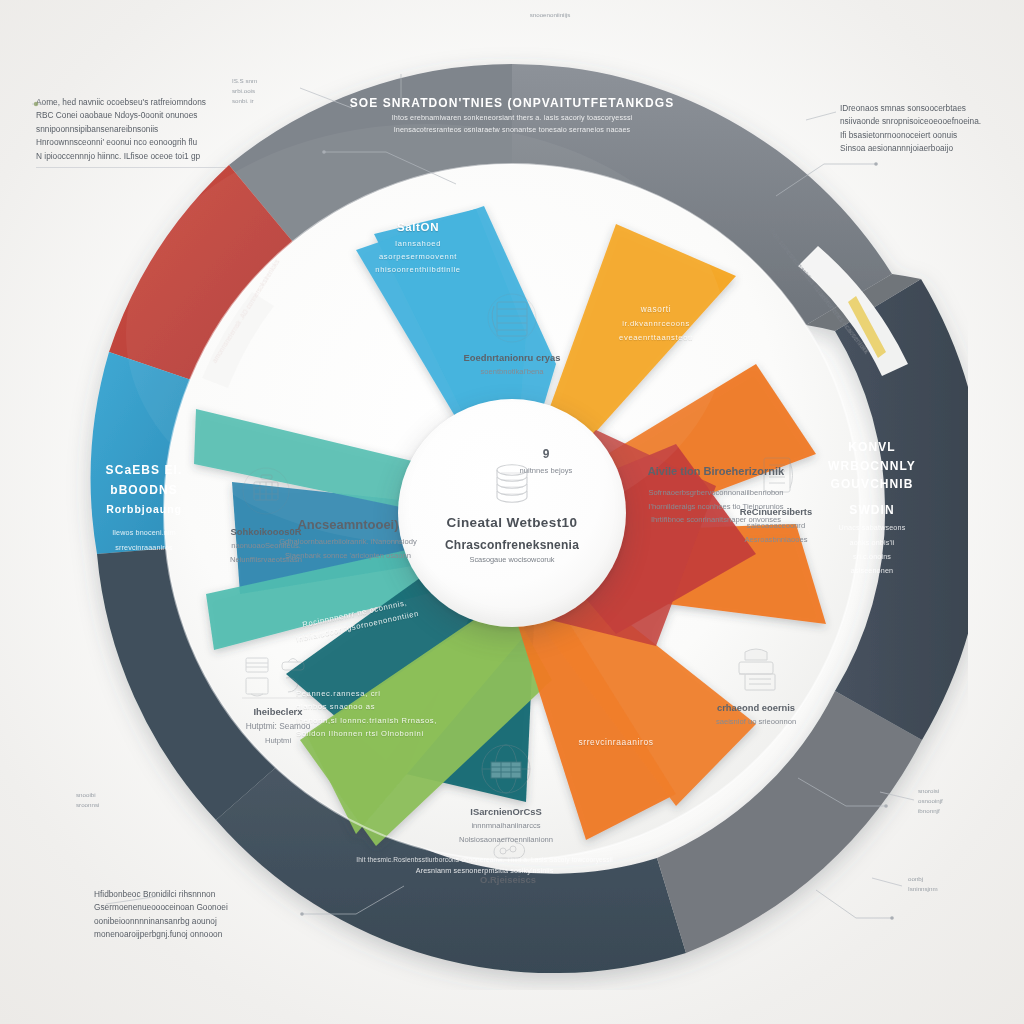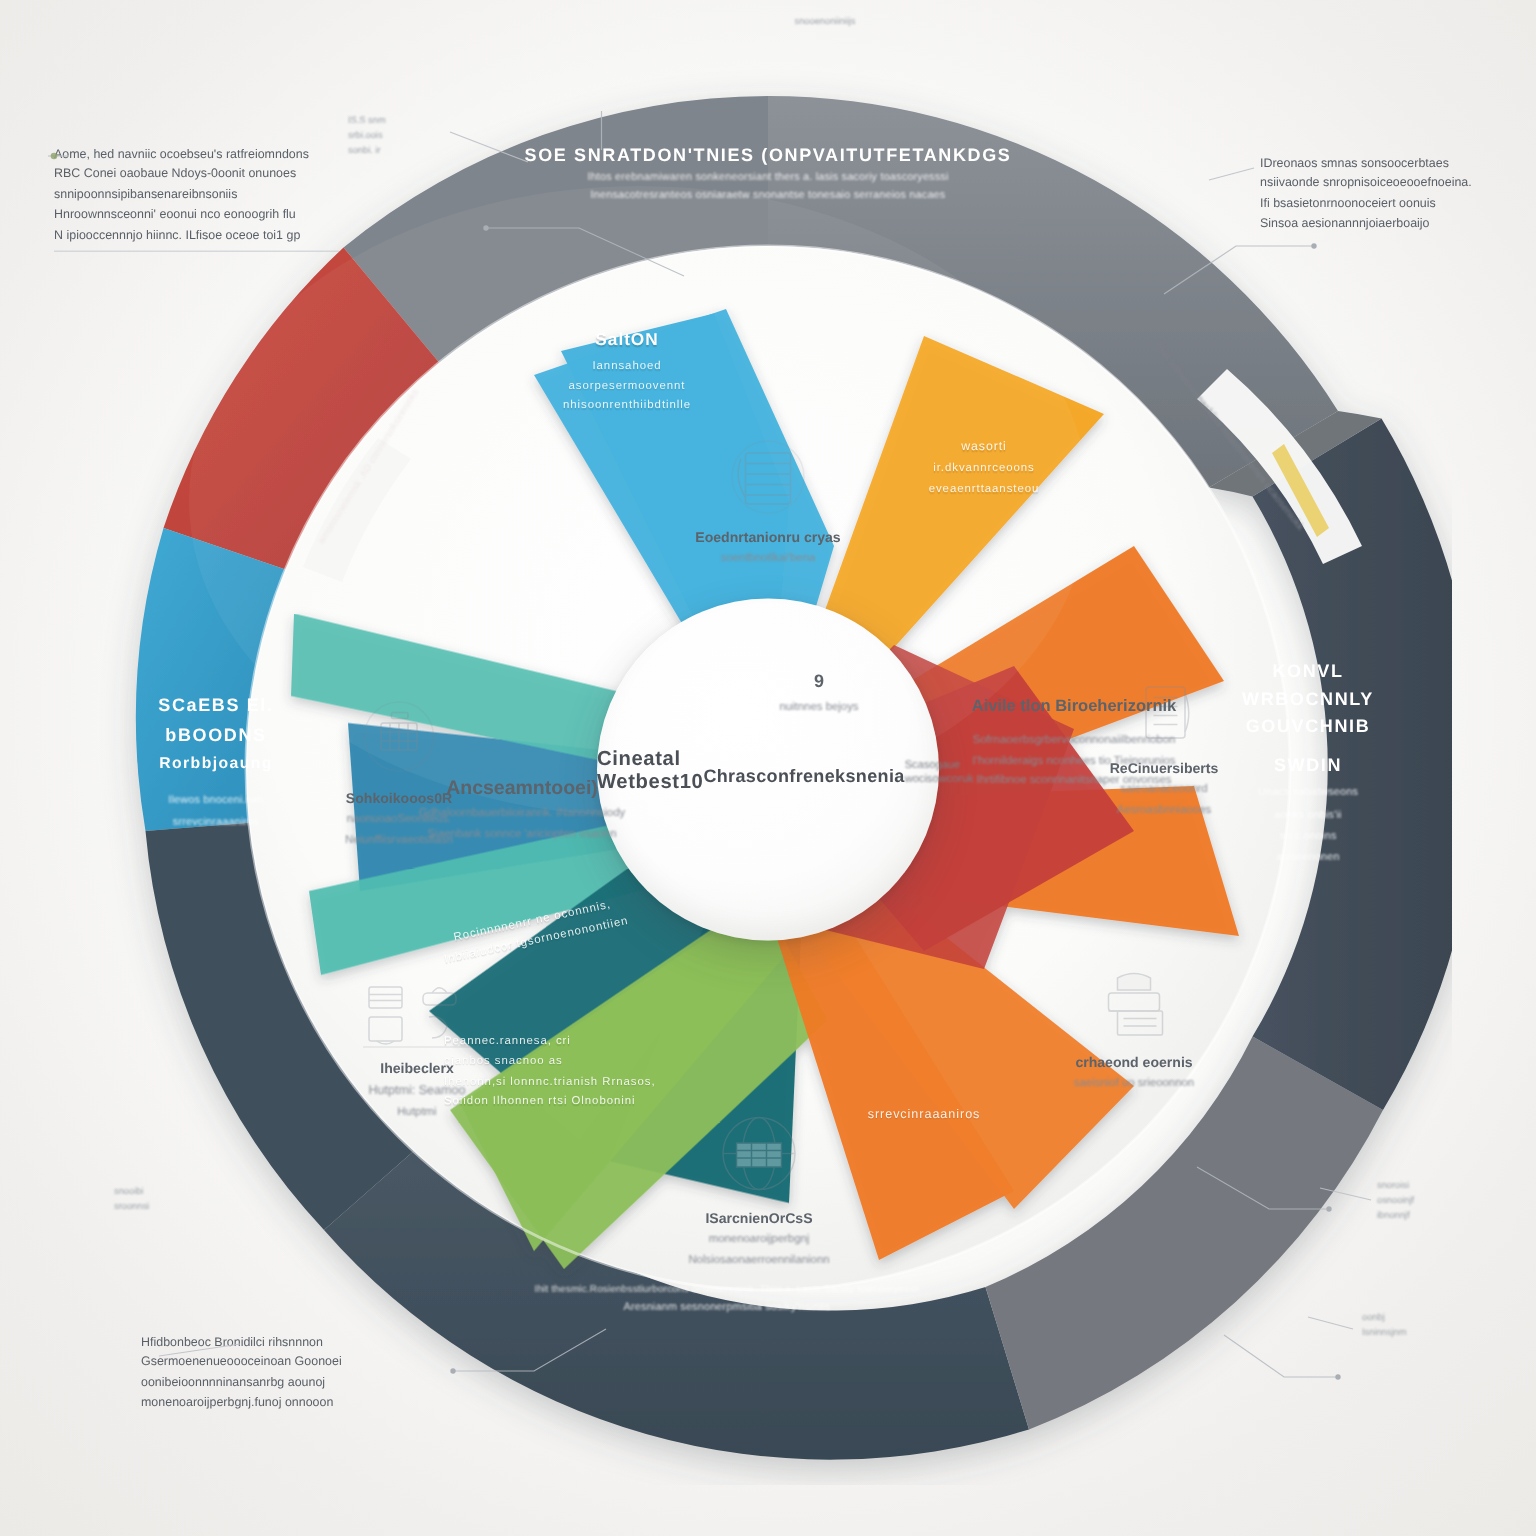--- a/index.html
+++ b/index.html
@@ -39,21 +39,21 @@
   .lbl .t2{font-size:7.6px;line-height:1.5;display:block;opacity:.88;margin-top:2px;}
 
   
   .hub{
     position:absolute;
     left:50%;top:50%;transform:translate(-50%,-50%);
     width:228px;height:228px;border-radius:50%;
     background:radial-gradient(circle at 42% 34%,#ffffff 0%,#fdfdfd 55%,#eeedeb 100%);
     box-shadow:0 10px 26px rgba(60,60,70,.22), 0 2px 6px rgba(0,0,0,.10),
                inset 0 -8px 16px rgba(0,0,0,.045);
-    display:flex;align-items:center;
+    display:flex;flex-direction:column;align-items:center;justify-content:center;
   }
   .hub .hub-icon{opacity:.42;margin-bottom:6px;}
   .hub .hub-t1{font-size:13.5px;font-weight:bold;color:#4b5057;letter-spacing:.03em;filter:blur(.35px);}
   .hub .hub-t2{font-size:12px;font-weight:bold;color:#4b5057;letter-spacing:.02em;margin-top:8px;filter:blur(.35px);}
   .hub .hub-t3{font-size:7.4px;color:#7b8088;margin-top:3px;filter:blur(.55px);}
 
   
   .cap{
     position:absolute;text-align:center;color:#6f747b;pointer-events:none;width:150px;
     margin-left:-75px;
@@ -257,21 +257,21 @@
       <span style="font-size:6.4px;color:#efe7e6;filter:blur(.6px);letter-spacing:.02em;">amonnsneiernsk .AD connersoksirenioks</span>
     </div>
 
     <div class="lbl" style="left:362px;top:186px;width:140px;margin-left:-70px;">
       <span class="t1">SaltON</span>
       <span class="t2">Iannsahoed</span>
       <span class="t2">asorpesermoovennt</span>
       <span class="t2">nhisoonrenthiibdtinlle</span>
     </div>
 
-    <div class="lbl" style="left:600px;top:256px;width:130px;margin-left:-65px;">
+    <div class="lbl" style="left:600px;top:268px;width:130px;margin-left:-65px;">
       <span class="t2" style="font-size:8.2px;">wasorti</span>
       <span class="t2">ir.dkvannrceoons</span>
       <span class="t2">eveaenrttaansteou</span>
     </div>
 
 
     <div class="lbl" style="left:560px;top:700px;width:130px;margin-left:-65px;">
       <span class="t2" style="font-size:8.4px;">srrevcinraaaniros</span>
     </div>
 
@@ -383,24 +383,35 @@
           <ellipse cx="31" cy="27" rx="11" ry="24"></ellipse>
           <line x1="7" y1="27" x2="55" y2="27"></line>
           <rect x="16" y="20" width="30" height="16" fill="#fff"></rect>
           <line x1="16" y1="25" x2="46" y2="25"></line>
             <line x1="16" y1="30" x2="46" y2="30"></line>
           <line x1="26" y1="20" x2="26" y2="36"></line>
             <line x1="36" y1="20" x2="36" y2="36"></line>
         </g>
       </svg>
       <span class="c1">ISarcnienOrCsS</span>
-      <span class="c2">monenoaroijperbgnj</span>
+      <span class="c2">innnmnaihaniinarccs</span>
       <span class="c2">Nolsiosaonaerroennilanionn</span>
     </div>
 
+    <div class="cap" style="left:452px;top:800px;">
+      <svg class="ci" width="46" height="34" viewBox="0 0 46 34">
+        <g fill="none" stroke="#8a8f96" stroke-width="1">
+          <path d="M13 24 a7 7 0 0 1 1 -13 a9 9 0 0 1 17 -2 a7 7 0 0 1 2 15 z"></path>
+          <circle cx="18" cy="17" r="3"></circle>
+            <circle cx="28" cy="15" r="3"></circle>
+          <line x1="21" y1="17" x2="25" y2="15"></line>
+        </g>
+      </svg>
+      <span class="c1">O.Rjeiseiscs</span>
+    </div>
 
     <div class="cap" style="left:292px;top:482px;width:210px;margin-left:-105px;">
       <span class="c1" style="font-size:13px;">Ancseamntooei)</span>
       <span class="c2">Gdhaloornbauerbiioiranrik. iNanonnsiody</span>
       <span class="c2">Siaenbank sonnce 'ariciopten osaonn</span>
     </div>
 
     <div class="cap" style="left:660px;top:430px;width:220px;margin-left:-110px;">
       <span class="c1" style="font-size:11px;">Aivile tlon Biroeherizornik</span>
       <span class="c2" style="margin-top:8px;">Sofrnaoerbsgrbervoconnonaiilbenriobon</span>

